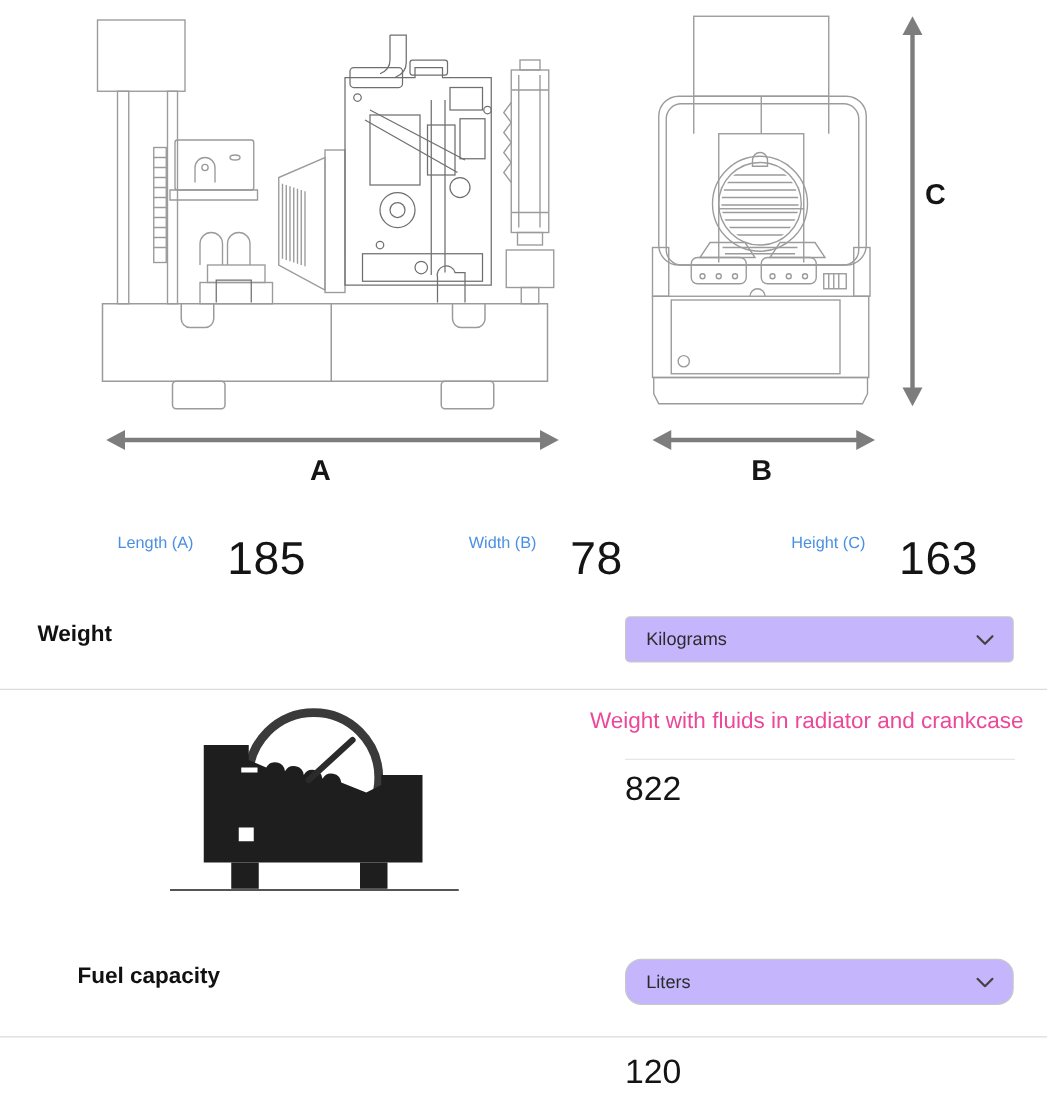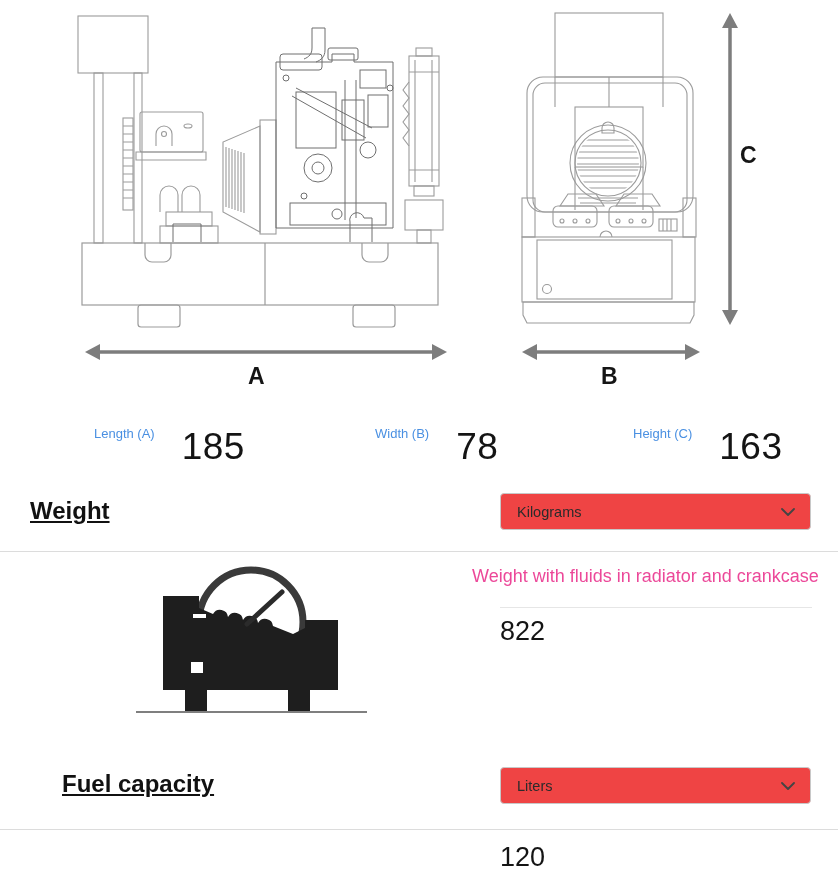--- a/index.html
+++ b/index.html
@@ -11,30 +11,30 @@
   .figure-left  { left:60px; top:0; width:405px; height:395px; }
   .figure-right { left:490px; top:0; width:348px; height:395px; }
 
   .metric { position:absolute; display:flex; align-items:flex-start; gap:27px; height:36px;margin-top:20px; }
   .metric-length { left:94px;  top:406px; }
   .metric-width  { left:375px; top:406px; }
   .metric-height { left:633px; top:406px; }
   .metric .m-label { font-size:13px; color:#4a90e2; white-space:nowrap; }
   .metric .m-value { font-size:37px; color:#141414; letter-spacing:0.5px; }
 
-  .section-heading { position:absolute; font-size:24px; font-weight:700; color:#111;text-decoration:underline; }
+  .section-heading { position:absolute; font-size:18px; font-weight:700; color:#111; }
   .heading-weight { left:30px; top:497px; }
   .heading-fuel   { left:30px; top:770px;margin-left:32px; }
 
   .unit-select { position:absolute; width:311px; height:37px; border:1px solid #c8c8c8;
-                 border-radius:4px; background:#ef4444; display:flex; align-items:center;
+                 border-radius:4px; background:#c4b5fd; display:flex; align-items:center;
                  justify-content:space-between; padding:0 15px 0 16px; cursor:pointer; }
   .unit-select .u-label { font-size:14.5px; color:#2b2b2b; }
   .select-weight { left:500px; top:493px; }
-  .select-fuel   { left:500px; top:767px; }
+  .select-fuel   { left:500px; top:767px;border-radius:13px; }
   .chev { display:flex; align-items:center; }
 
   .divider-full { position:absolute; left:0; width:838px; height:1px; background:#dcdcdc; }
   .divider-1 { top:551px; }
   .divider-2 { top:829px; }
   .divider-small { position:absolute; left:500px; top:607px; width:312px; height:1px; background:#e6e6e6; }
 
   .weight-icon-wrap { position:absolute; left:135px; top:562px; width:235px; height:158px; }
 
   .row-label { position:absolute; left:472px; top:566px; font-size:18px; color:#ec4899; }

